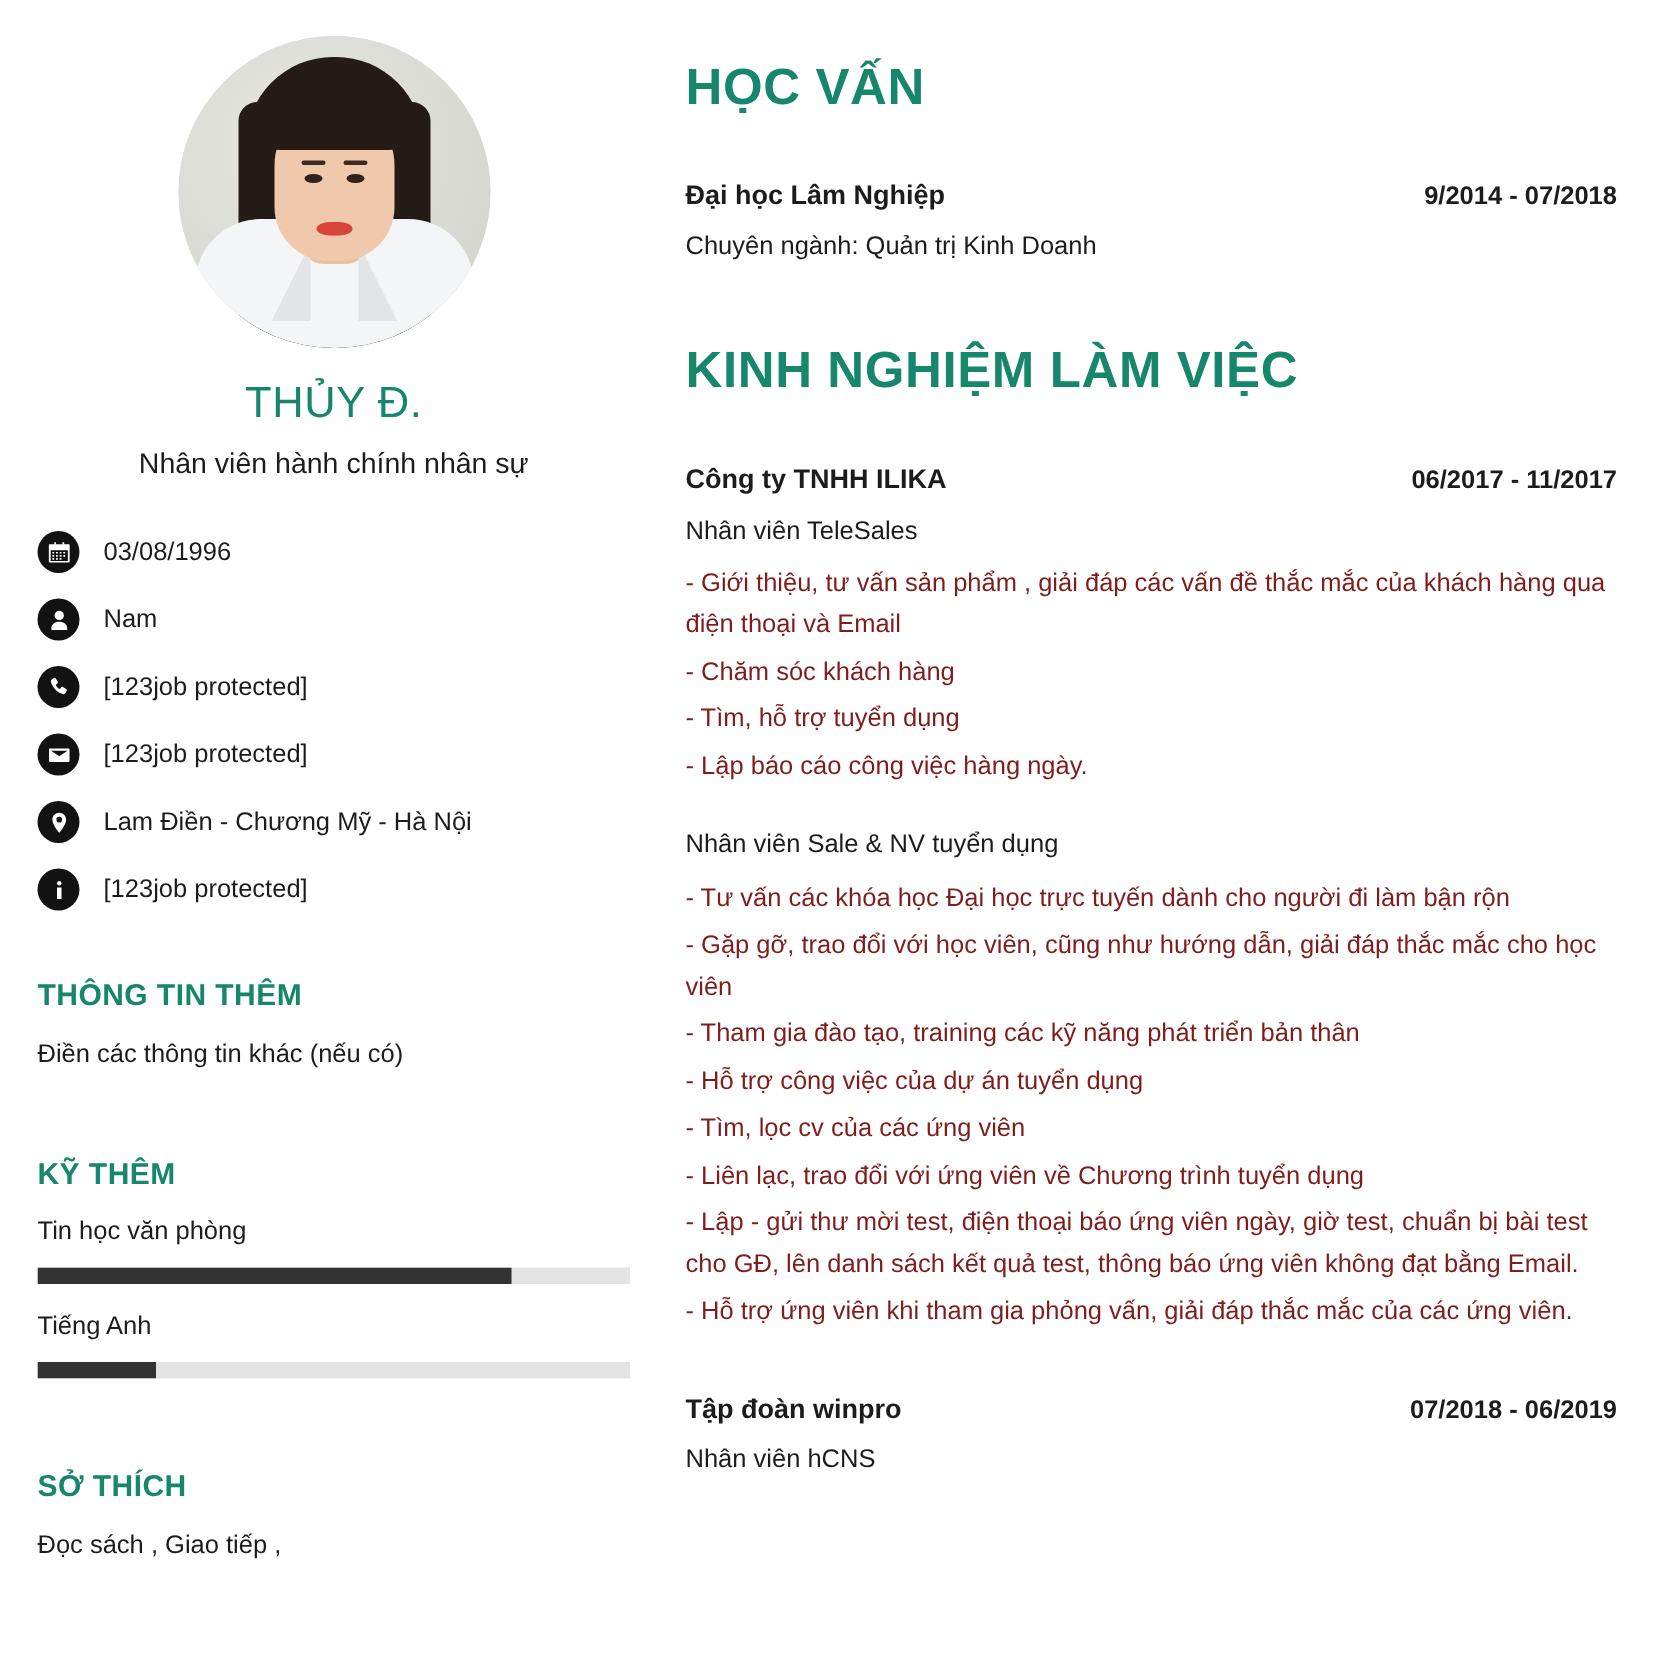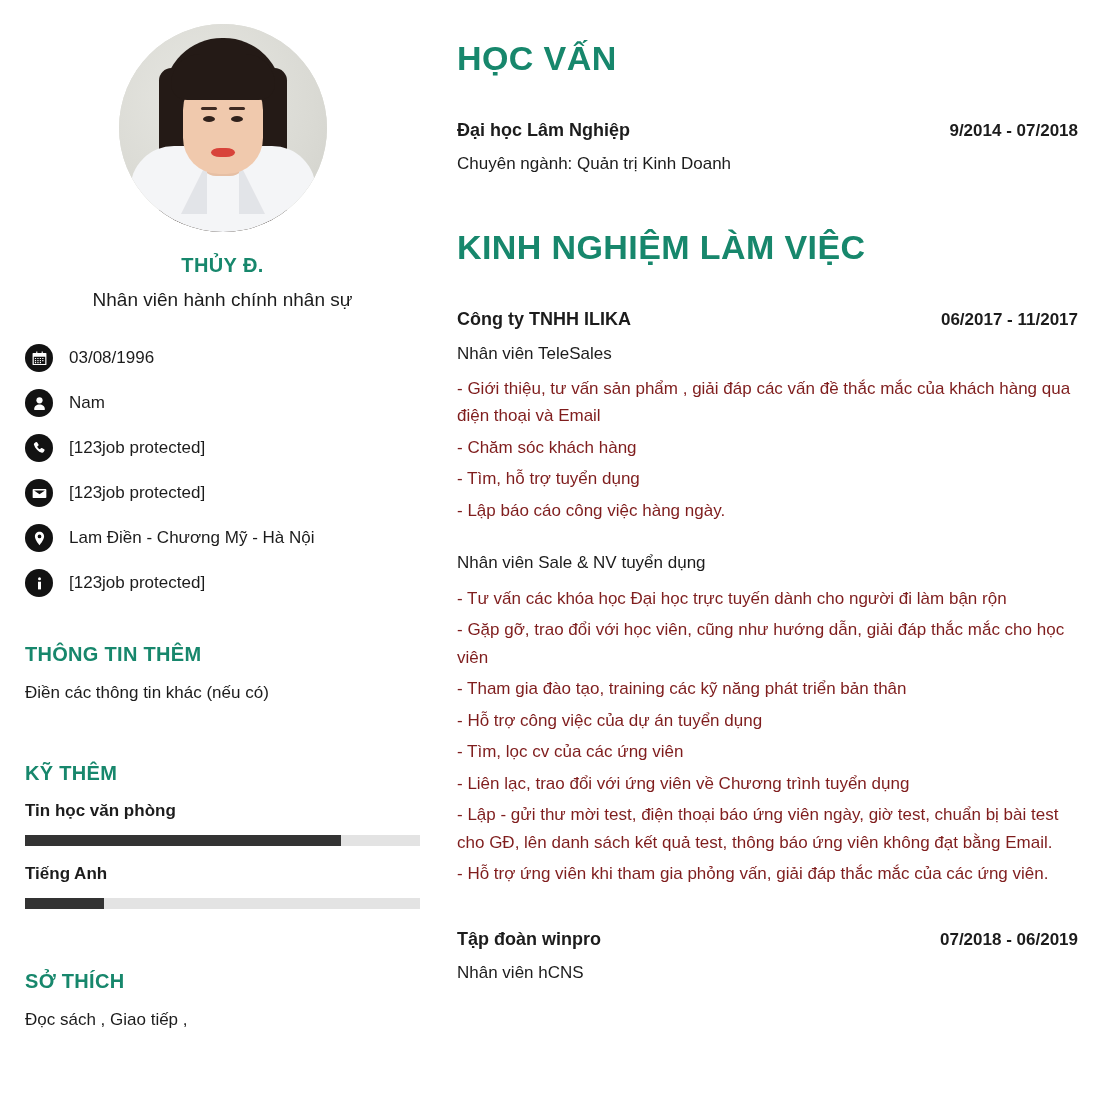--- a/index.html
+++ b/index.html
@@ -139,22 +139,22 @@
     width: 30px; height: 160px;
     background: #241a16;
   }
   .ph-hair-l { left: 40px; border-radius: 20px 6px 24px 24px; }
   .ph-hair-r { right: 40px; border-radius: 6px 20px 24px 24px; }
 
   .cv-name {
     margin: 22px 0 0 0;
     text-align: center;
     color: #17876c;
-    font-size: 20px;
-    font-weight: bold;
+    font-size: 29px;
+    font-weight: normal;
     letter-spacing: 0.4px;
     line-height: 1.1;
   }
   .cv-role {
     margin: 12px 0 0 0;
     text-align: center;
     font-size: 19px;
     font-weight: normal;
     color: #1c1c1c;
     line-height: 1.25;
@@ -200,21 +200,21 @@
   .sec-kynang   { margin-top: 56px; }
   .sec-sothich  { margin-top: 60px; }
 
   .side-body {
     margin: 16px 0 0 0;
     font-size: 17px;
     color: #1c1c1c;
     line-height: 1.35;
   }
 
-  .skill-row { margin-top: 18px; font-weight: bold; }
+  .skill-row { margin-top: 18px; }
   .skill-row:first-of-type { margin-top: 16px; }
   .skill-label {
     font-size: 17px;
     color: #1c1c1c;
     margin-bottom: 14px;
     line-height: 1.2;
   }
   .skill-track {
     width: 395px;
     height: 11px;

